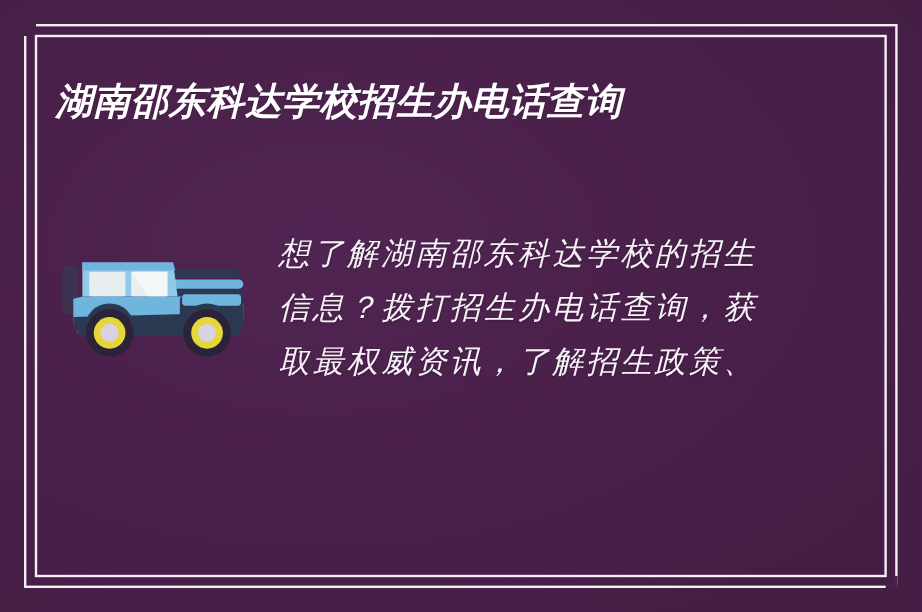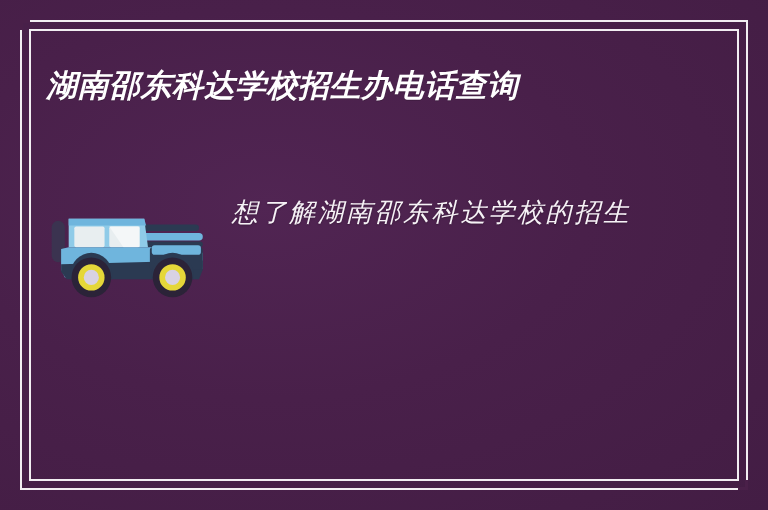--- a/index.html
+++ b/index.html
@@ -149,16 +149,18 @@
         <circle cx="48" cy="84" r="8" fill="#d8d2e4"></circle>
 
         <circle cx="134" cy="84" r="21" fill="#2b2338"></circle>
         <circle cx="134" cy="84" r="14" fill="#e5d739"></circle>
         <circle cx="134" cy="84" r="8" fill="#d8d2e4"></circle>
       </svg>
     </div>
 
     <div class="body-text">
       <span class="body-line">想了解湖南邵东科达学校的招生</span>
+      <span class="body-line">信息？拨打招生办电话查询，获</span>
+      <span class="body-line">取最权威资讯，了解招生政策、</span>
     </div>
 
   </div>
 </div>
 
 </body></html>

